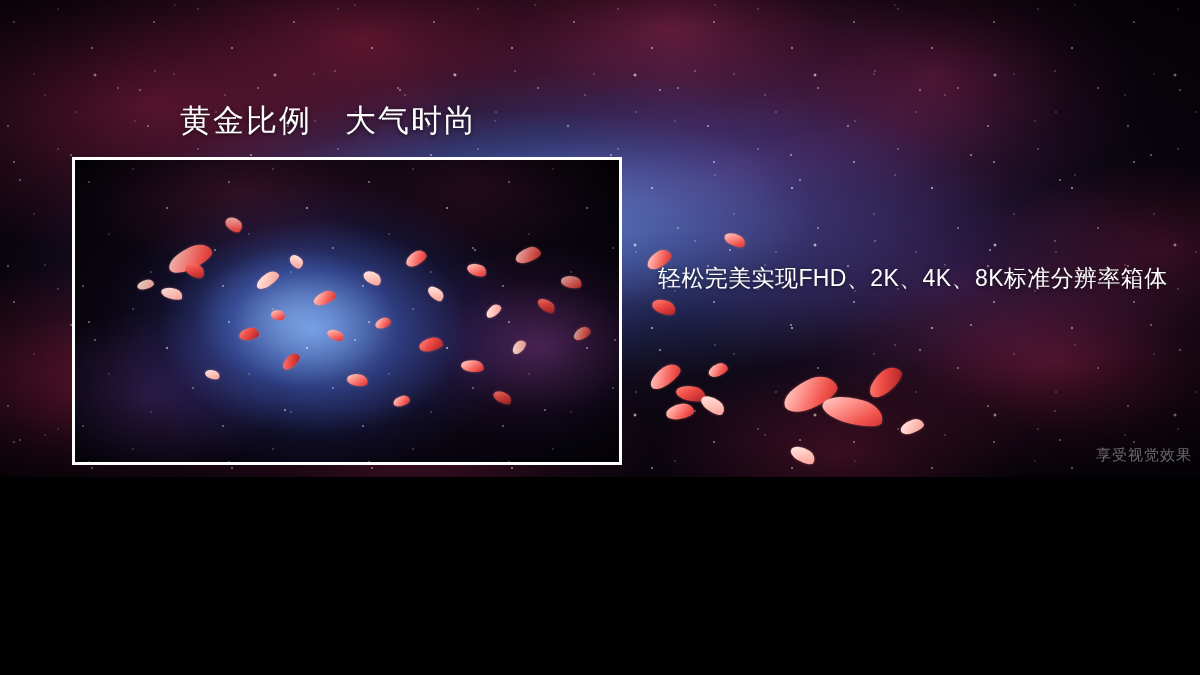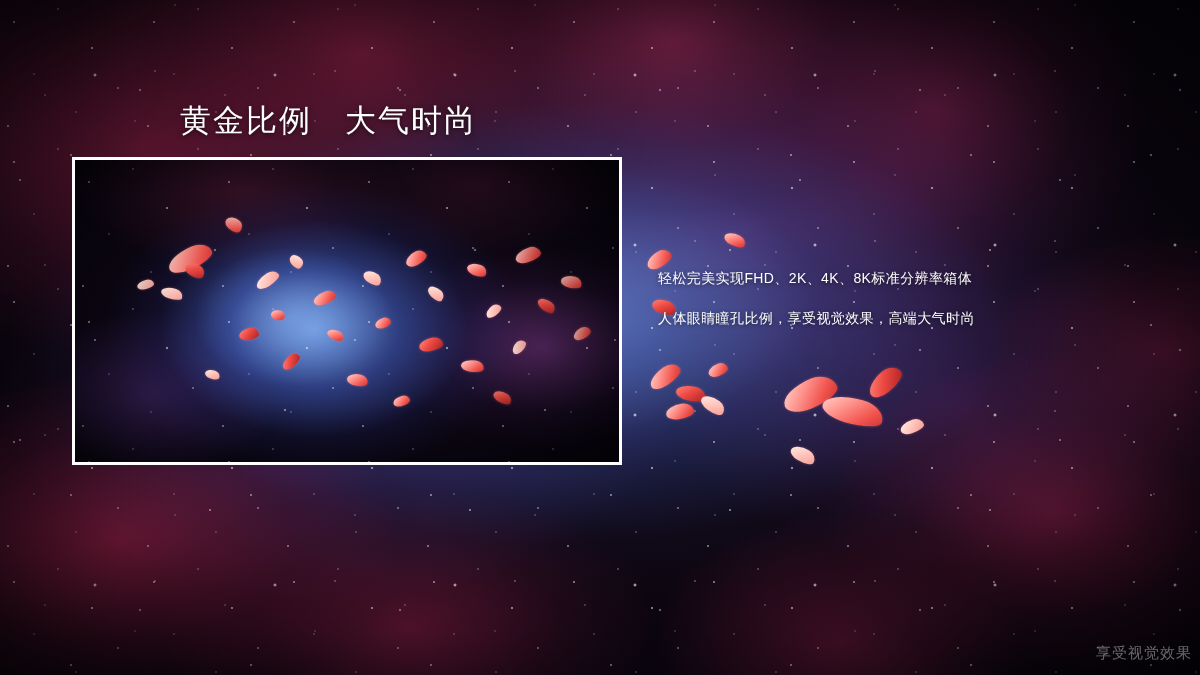--- a/index.html
+++ b/index.html
@@ -7,21 +7,21 @@
     padding: 0;
     background: #000;
   }
   body {
     font-family: "Liberation Sans", "DejaVu Sans", sans-serif;
   }
 
   #slide {
     position: relative;
     width: 1200px;
-    height: 675px;
+    height: 477px;
     overflow: hidden;
     background: #b91c1c;
   }
 
   
   .bg-layer {
     position: absolute;
     inset: 0;
     pointer-events: none;
   }
@@ -162,21 +162,21 @@
   }
 
   
   #body-copy {
     position: absolute;
     left: 658px;
     top: 258px;
     width: 520px;
   }
   #body-copy .line {
-    font-size: 14px;
+    font-size: 23px;
     line-height: 40px;
     color: #ffffff;
     letter-spacing: 0.4px;
     white-space: nowrap;
     text-shadow: 0 1px 4px rgba(0,0,0,0.55);
   }
 
   
   #watermark {
     position: absolute;
@@ -254,18 +254,17 @@
       <div class="petal" style="left: 782px; top: 380px; width: 56px; height: 28px; transform: rotate(-22deg);"></div>
       <div class="petal" style="left: 822px; top: 398px; width: 62px; height: 26px; transform: rotate(16deg);"></div>
       <div class="petal pale" style="left: 790px; top: 448px; width: 26px; height: 14px; transform: rotate(30deg);"></div>
       <div class="petal deep" style="left: 866px; top: 372px; width: 38px; height: 20px; transform: rotate(-40deg);"></div>
       <div class="petal" style="left: 724px; top: 234px; width: 22px; height: 12px; transform: rotate(26deg);"></div>
       <div class="petal pale" style="left: 900px; top: 420px; width: 24px; height: 13px; transform: rotate(-18deg);"></div>
     </div>
 
   <div id="body-copy">
     <div class="line">轻松完美实现FHD、2K、4K、8K标准分辨率箱体</div>
-    <div class="line">人体眼睛瞳孔比例，享受视觉效果，高端大气时尚</div>
   </div>
 
   <div id="watermark">享受视觉效果</div>
 
 </div>
 
 </body></html>

